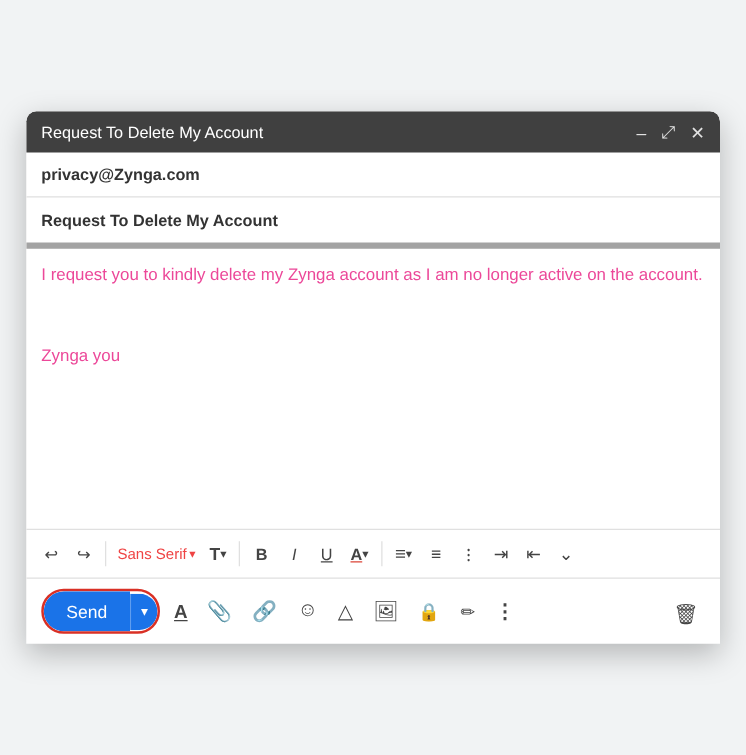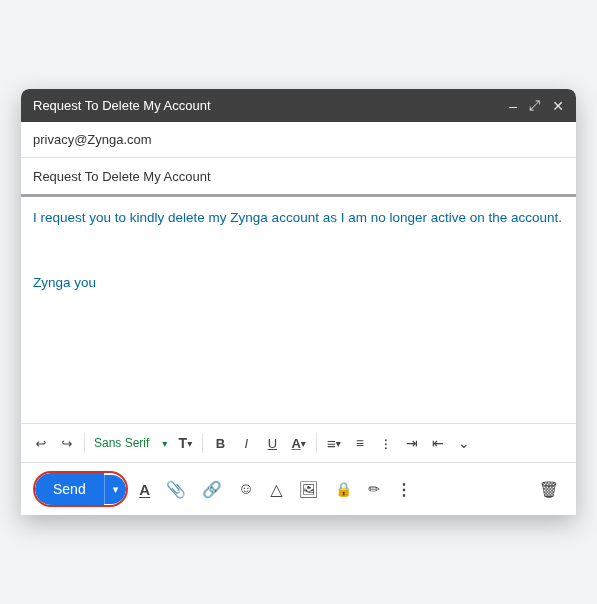--- a/index.html
+++ b/index.html
@@ -41,40 +41,41 @@
       display: flex;
       gap: 12px;
       align-items: center;
     }
     .title-bar-controls span {
       font-size: 14px;
       cursor: pointer;
       opacity: 0.85;
     }
     .compose-fields {
-      border-bottom: 3px solid #a3a3a3;
+      border-bottom: 5px solid #a3a3a3;
       flex-shrink: 0;
+      font-weight: bold;
     }
     .compose-field-row {
       display: flex;
       align-items: center;
       padding: 8px 12px;
       border-bottom: 1px solid #e0e0e0;
       font-size: 13px;
       color: #333;
       min-height: 36px;
     }
     .compose-field-row:last-child {
       border-bottom: none;
     }
     .compose-body {
       flex: 1;
       padding: 10px 12px;
       font-size: 13.5px;
-      color: #0369a1;
+      color: #ec4899;
       line-height: 1.6;
       overflow-y: auto;
     }
     .compose-body-text {
       white-space: pre-wrap;
     }
     .compose-toolbar {
       border-top: 1px solid #e0e0e0;
       padding: 6px 8px;
       display: flex;
@@ -101,34 +102,34 @@
       width: 1px;
       height: 20px;
       background: #e0e0e0;
       margin: 0 3px;
     }
     .toolbar-font-select {
       font-size: 12px;
       border: none;
       background: none;
       cursor: pointer;
-      color: #15803d;
+      color: #ef4444;
       padding: 2px 4px;
       display: flex;
       align-items: center;
-      gap: 13px;
+      gap: 2px;
     }
     .bold { font-weight: bold; }
     .italic { font-style: italic; }
     .underline { text-decoration: underline; }
     .compose-actions {
       border-top: 1px solid #e0e0e0;
       padding: 8px 12px;
       display: flex;
-      align-items: center;
+      align-items: flex-end;
       justify-content: space-between;
       flex-shrink: 0;
     }
     .actions-left {
       display: flex;
       align-items: center;
       gap: 6px;
     }
     .send-btn-group {
       display: flex;

